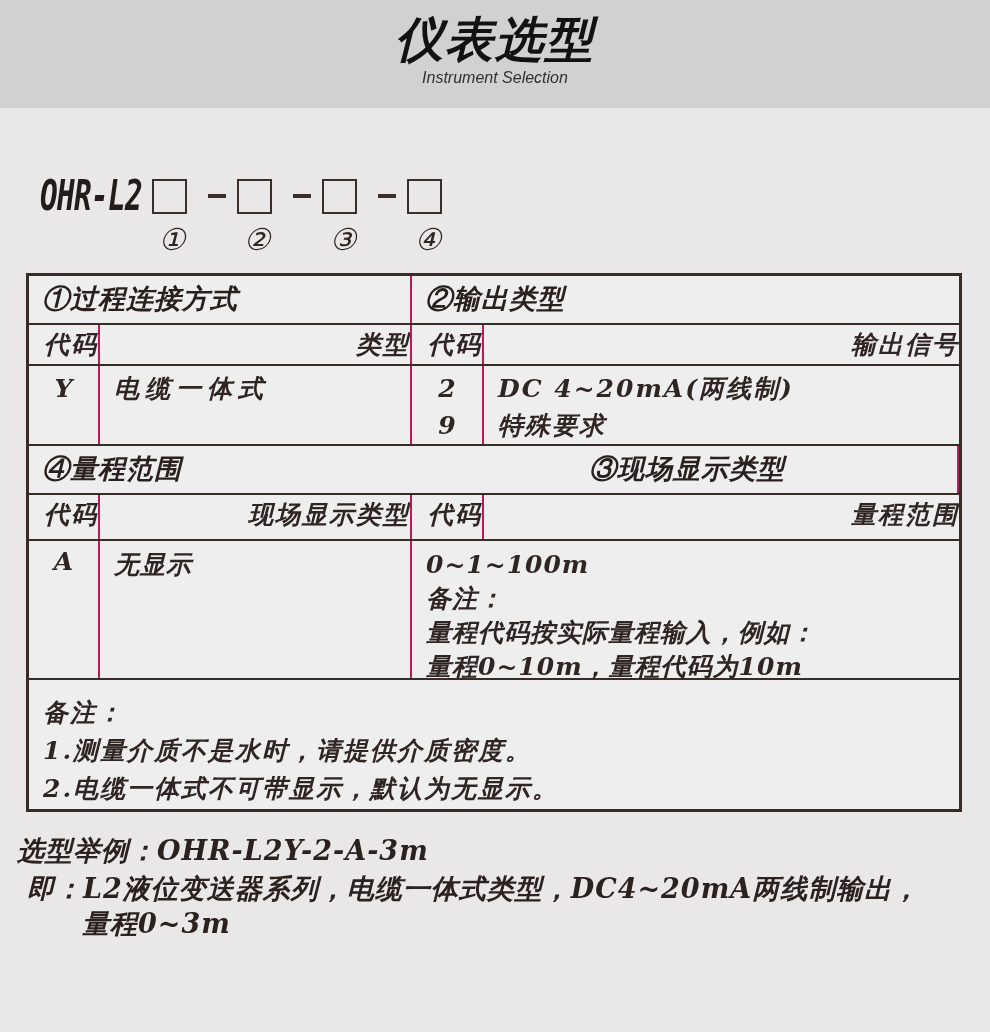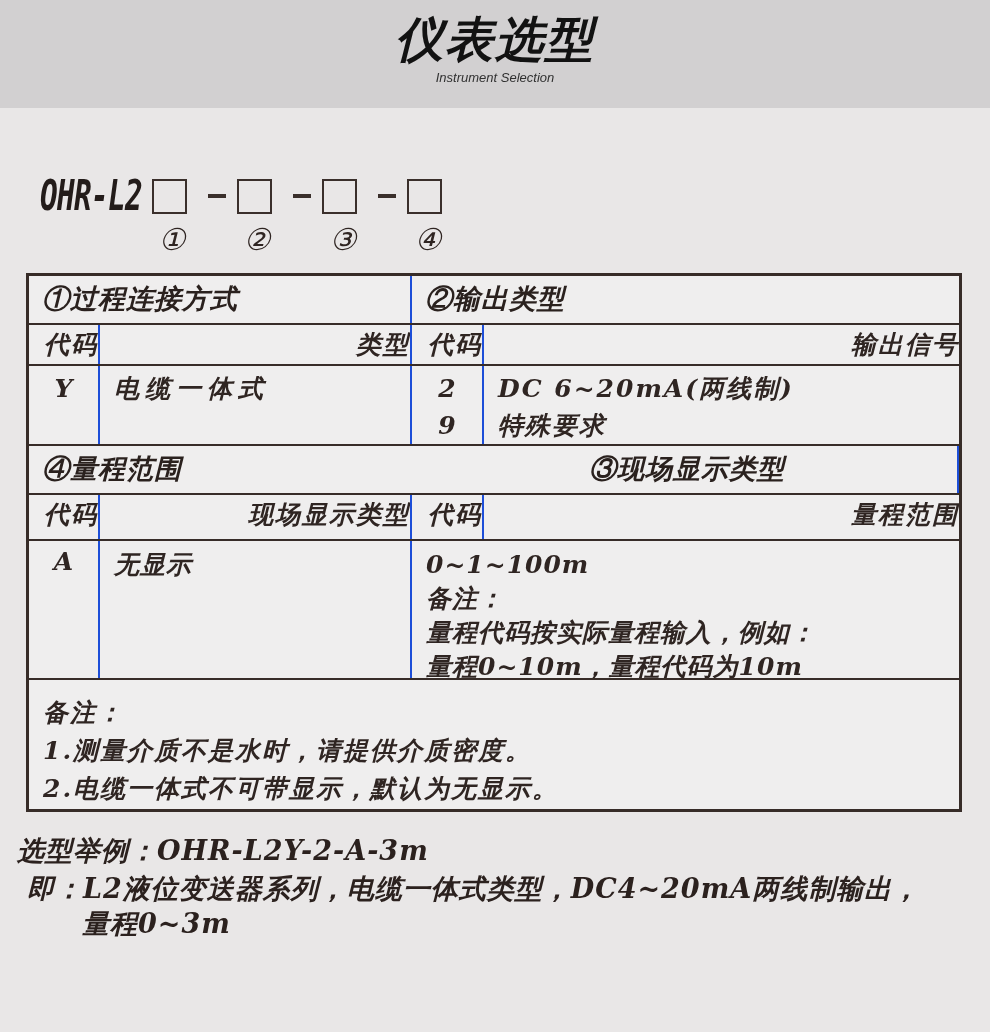--- a/index.html
+++ b/index.html
@@ -18,21 +18,21 @@
     background:#d2d0d1;text-align:center;
   }
   .band .title{
     margin-top:14px;
     font-family:"Liberation Sans", sans-serif;
     font-weight:700;font-size:48px;line-height:52px;color:#121212;
     letter-spacing:2px;
   }
   .band .subtitle{
     font-family:"Liberation Sans", sans-serif;
-    font-size:13px;line-height:24px;color:#313131;
+    font-size:16px;line-height:24px;color:#313131;
   }
   
   .model{
     position:absolute;left:40px;top:176px;height:40px;
     display:flex;align-items:center;
   }
   .model .prefix{
     display:inline-block;width:112px;height:40px;line-height:40px;
     font-family:"DejaVu Sans Mono", monospace;
     font-weight:700;font-size:42px;color:#231c1a;
@@ -53,21 +53,21 @@
     font-size:30px;line-height:32px;color:#2f2522;font-family:"DejaVu Serif", serif;
   }
   .pos-1{left:155px;} .pos-2{left:240px;} .pos-3{left:326px;} .pos-4{left:411px;}
   
   .tbl{
     position:absolute;left:26px;top:273px;width:936px;height:539px;
     box-sizing:border-box;border:3px solid #372c28;background:#efeeee;
   }
   .trow{display:flex;box-sizing:border-box;border-bottom:2px solid #372c28;}
   .trow:last-child{border-bottom:none;}
-  .cell{box-sizing:border-box;border-right:2px solid #1d4ed8;overflow:hidden;}
+  .cell{box-sizing:border-box;border-right:2px solid #be185d;overflow:hidden;}
   .cell.last{border-right:none;}
   .r-sec{height:49px;}
   .r-hdr1{height:41px;}
   .r-dat1{height:80px;}
   .r-hdr2{height:46px;}
   .r-dat2{height:139px;}
   .r-note{height:129px;}
   .sec-title{
     font-family:"Liberation Sans", sans-serif;font-weight:700;
     font-size:27px;line-height:46px;padding-left:13px;color:#2a211e;
@@ -149,21 +149,21 @@
     </div>
 
     <div class="trow r-dat1">
       <div class="cell w-code-l code-cell">Y</div>
       <div class="cell w-type-l val-cell spread">电缆一体式</div>
       <div class="cell w-code-r code-cell">
         <span class="ln">2</span><br>
         <span class="ln">9</span>
       </div>
       <div class="cell last flex1 val-cell">
-        <span class="ln">DC 6~20mA(两线制)</span>
+        <span class="ln">DC 4~20mA(两线制)</span>
         <span class="ln">特殊要求</span>
       </div>
     </div>
 
     <div class="trow r-sec">
       <div class="cell last flex1 sec-title">④量程范围</div>
       <div class="cell w-lhalf sec-title">③现场显示类型</div>
     </div>
 
     <div class="trow r-hdr2">

